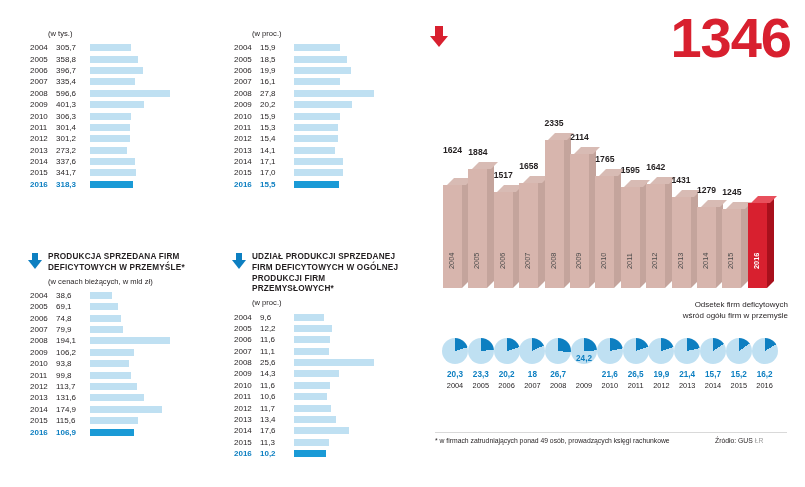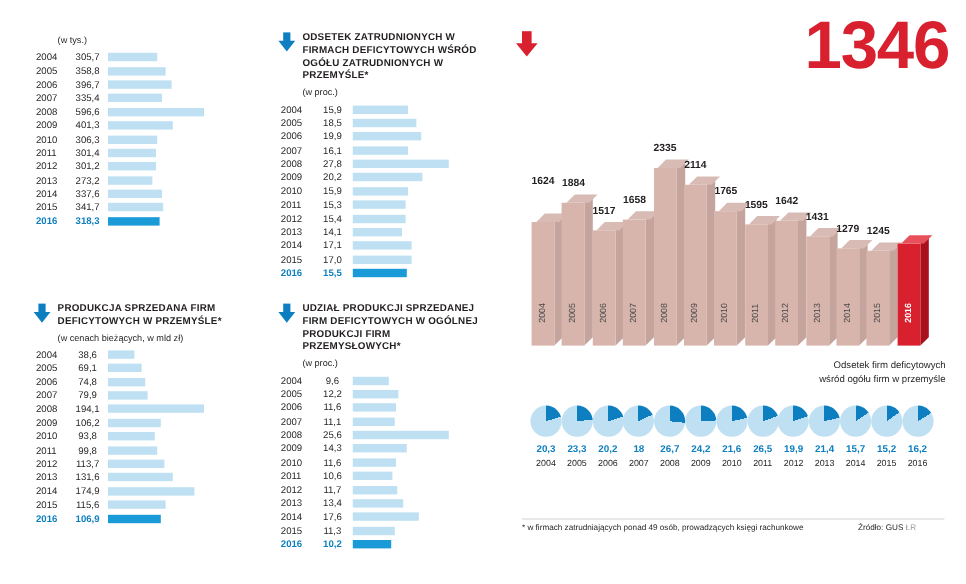--- a/index.html
+++ b/index.html
@@ -21,21 +21,21 @@
     border-left:7px solid transparent;border-right:7px solid transparent;border-top:9px solid #0d7fc1;}
   .sec-title{
     font-size:8.2px;font-weight:bold;line-height:1.32;letter-spacing:.2px;
     text-transform:uppercase;color:#231f20;max-width:155px;
   }
   .sec-sub{font-size:7.6px;color:#231f20;margin-top:3px;margin-left:20px;}
 
   table.rows{border-collapse:collapse;margin-top:4px;margin-left:2px;}
   table.rows td{padding:0;vertical-align:middle;height:11.4px;font-size:8px;}
   td.yr{width:26px;color:#231f20;text-align:left;}
-  td.val{width:34px;color:#231f20;text-align:center;padding-right:5px;}
+  td.val{width:34px;color:#231f20;text-align:left;padding-right:5px;}
   td.bar{width:86px;}
   .bar-fill{height:7px;background:#bfe0f2;display:block;}
   tr.last td.yr,tr.last td.val{color:#0d7fc1;font-weight:bold;}
   tr.last .bar-fill{background:#1a9ad6;}
 
   
   .big-title{
     font-size:10.6px;font-weight:bold;line-height:1.3;text-transform:uppercase;
     letter-spacing:.2px;max-width:215px;
   }
@@ -165,24 +165,20 @@
           <td class="val">318,3</td>
           <td class="bar">
             <span class="bar-fill" style="width:43px"></span>
           </td>
         </tr>
       </tbody>
     </table>
 </div>
 
 <div class="panel" id="p1" style="left:232px;top:26px;">
-  <div class="sec-head">
-    <span class="arrow-blue-stem"></span>
-    <span class="sec-title">Odsetek zatrudnionych w firmach deficytowych wśród ogółu zatrudnionych w przemyśle*</span>
-  </div>
   <div class="sec-sub">(w proc.)</div>
   <table class="rows">
       <tbody id="tb1">
         <tr>
           <td class="yr">2004</td>
           <td class="val">15,9</td>
           <td class="bar">
             <span class="bar-fill" style="width:46px"></span>
           </td>
         </tr>
@@ -590,21 +586,21 @@
     <div class="pie" style="left: 53.6px; top: 0px; background: conic-gradient(rgb(13, 127, 193) 0deg, rgb(13, 127, 193) 72.72deg, rgb(191, 224, 242) 72.72deg, rgb(191, 224, 242) 360deg);"></div>
     <div class="pie-val" style="left: 49.6px; top: 32px;">20,2</div>
     <div class="pie-yr" style="left: 49.6px; top: 43px;">2006</div>
     <div class="pie" style="left: 79.4px; top: 0px; background: conic-gradient(rgb(13, 127, 193) 0deg, rgb(13, 127, 193) 64.8deg, rgb(191, 224, 242) 64.8deg, rgb(191, 224, 242) 360deg);"></div>
     <div class="pie-val" style="left: 75.4px; top: 32px;">18</div>
     <div class="pie-yr" style="left: 75.4px; top: 43px;">2007</div>
     <div class="pie" style="left: 105.2px; top: 0px; background: conic-gradient(rgb(13, 127, 193) 0deg, rgb(13, 127, 193) 96.12deg, rgb(191, 224, 242) 96.12deg, rgb(191, 224, 242) 360deg);"></div>
     <div class="pie-val" style="left: 101.2px; top: 32px;">26,7</div>
     <div class="pie-yr" style="left: 101.2px; top: 43px;">2008</div>
     <div class="pie" style="left: 131px; top: 0px; background: conic-gradient(rgb(13, 127, 193) 0deg, rgb(13, 127, 193) 87.12deg, rgb(191, 224, 242) 87.12deg, rgb(191, 224, 242) 360deg);"></div>
-    <div class="pie-val" style="left: 127px; top: 32px;">24,2</div>
+    <div class="pie-val" style="left: 127px; top: 16px;">24,2</div>
     <div class="pie-yr" style="left: 127px; top: 43px;">2009</div>
     <div class="pie" style="left: 156.8px; top: 0px; background: conic-gradient(rgb(13, 127, 193) 0deg, rgb(13, 127, 193) 77.76deg, rgb(191, 224, 242) 77.76deg, rgb(191, 224, 242) 360deg);"></div>
     <div class="pie-val" style="left: 152.8px; top: 32px;">21,6</div>
     <div class="pie-yr" style="left: 152.8px; top: 43px;">2010</div>
     <div class="pie" style="left: 182.6px; top: 0px; background: conic-gradient(rgb(13, 127, 193) 0deg, rgb(13, 127, 193) 70.2deg, rgb(191, 224, 242) 70.2deg, rgb(191, 224, 242) 360deg);"></div>
     <div class="pie-val" style="left: 178.6px; top: 32px;">26,5</div>
     <div class="pie-yr" style="left: 178.6px; top: 43px;">2011</div>
     <div class="pie" style="left: 208.4px; top: 0px; background: conic-gradient(rgb(13, 127, 193) 0deg, rgb(13, 127, 193) 71.64deg, rgb(191, 224, 242) 71.64deg, rgb(191, 224, 242) 360deg);"></div>
     <div class="pie-val" style="left: 204.4px; top: 32px;">19,9</div>
     <div class="pie-yr" style="left: 204.4px; top: 43px;">2012</div>

